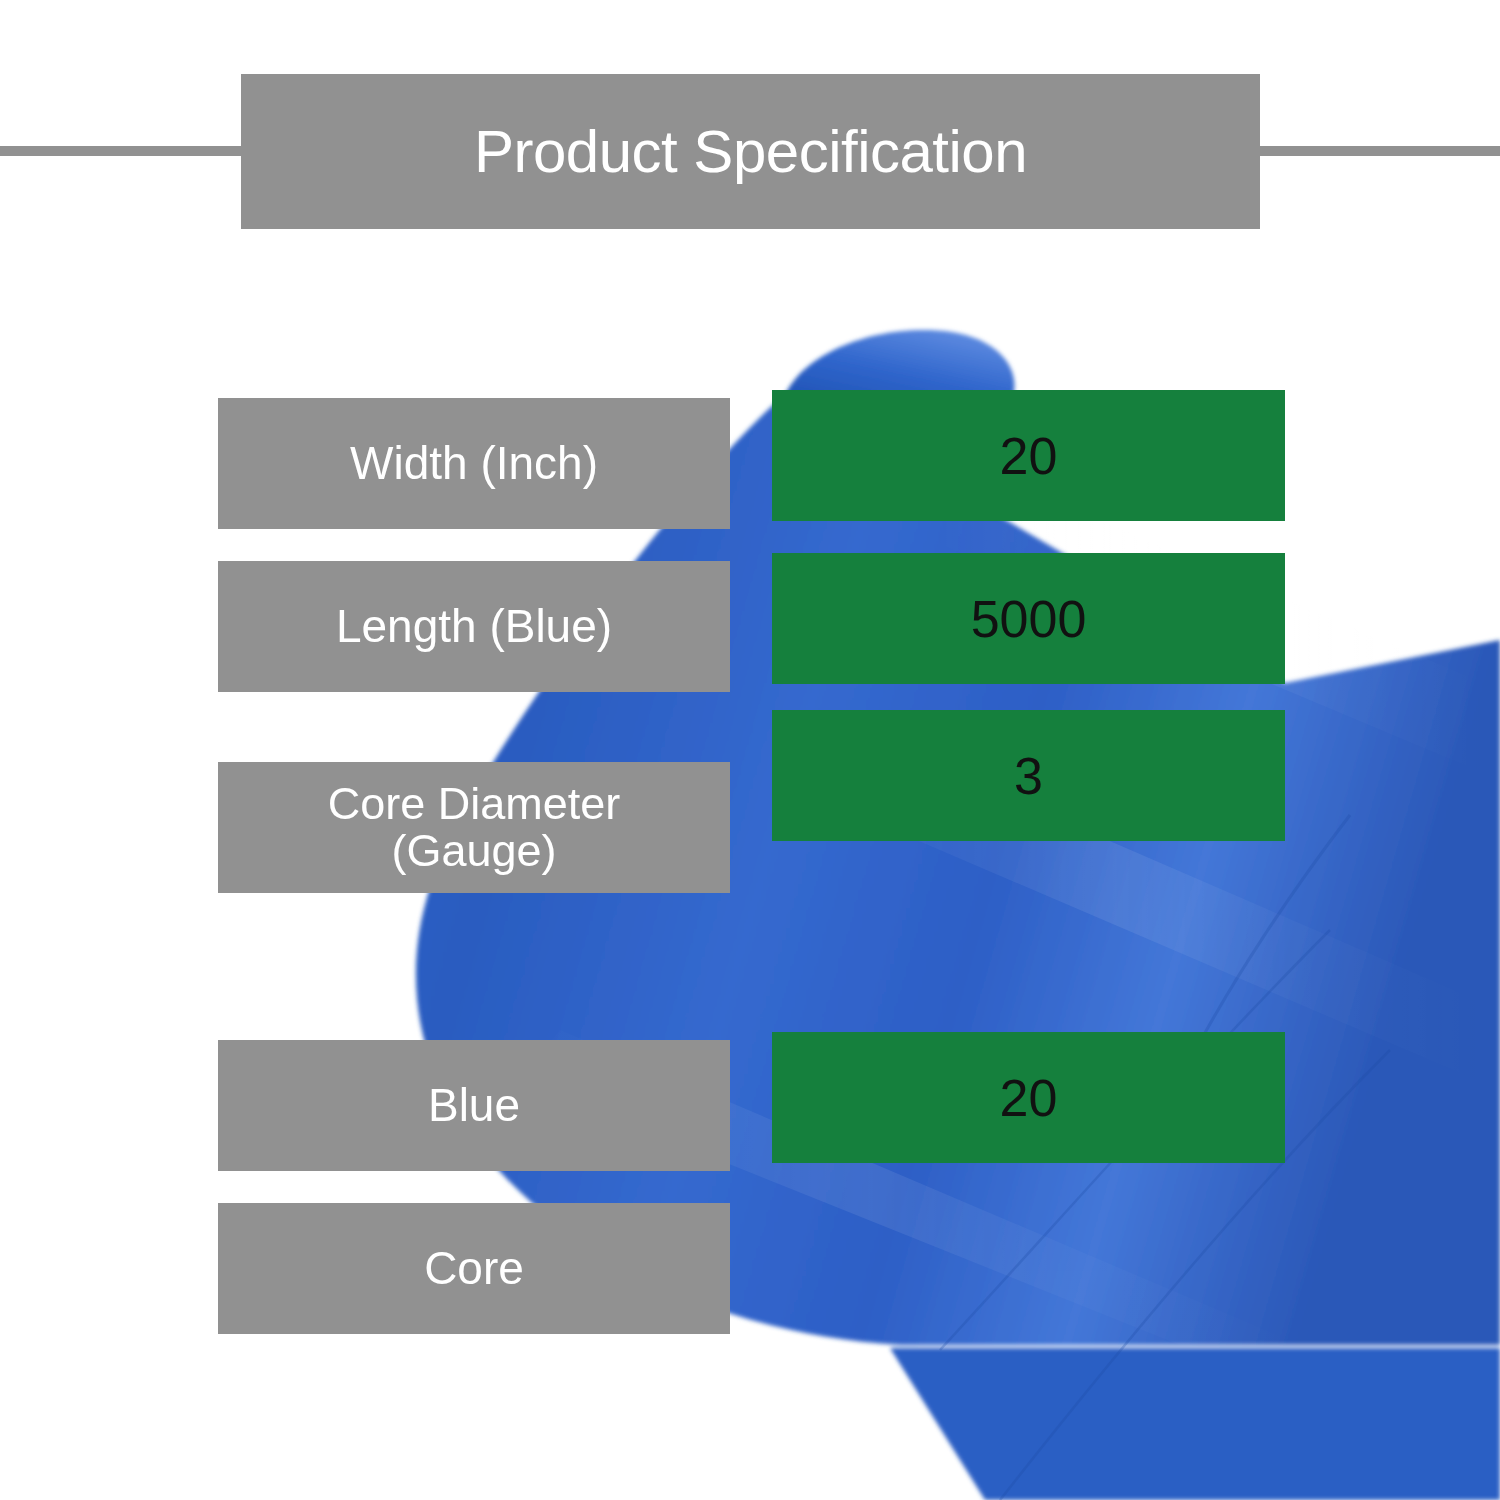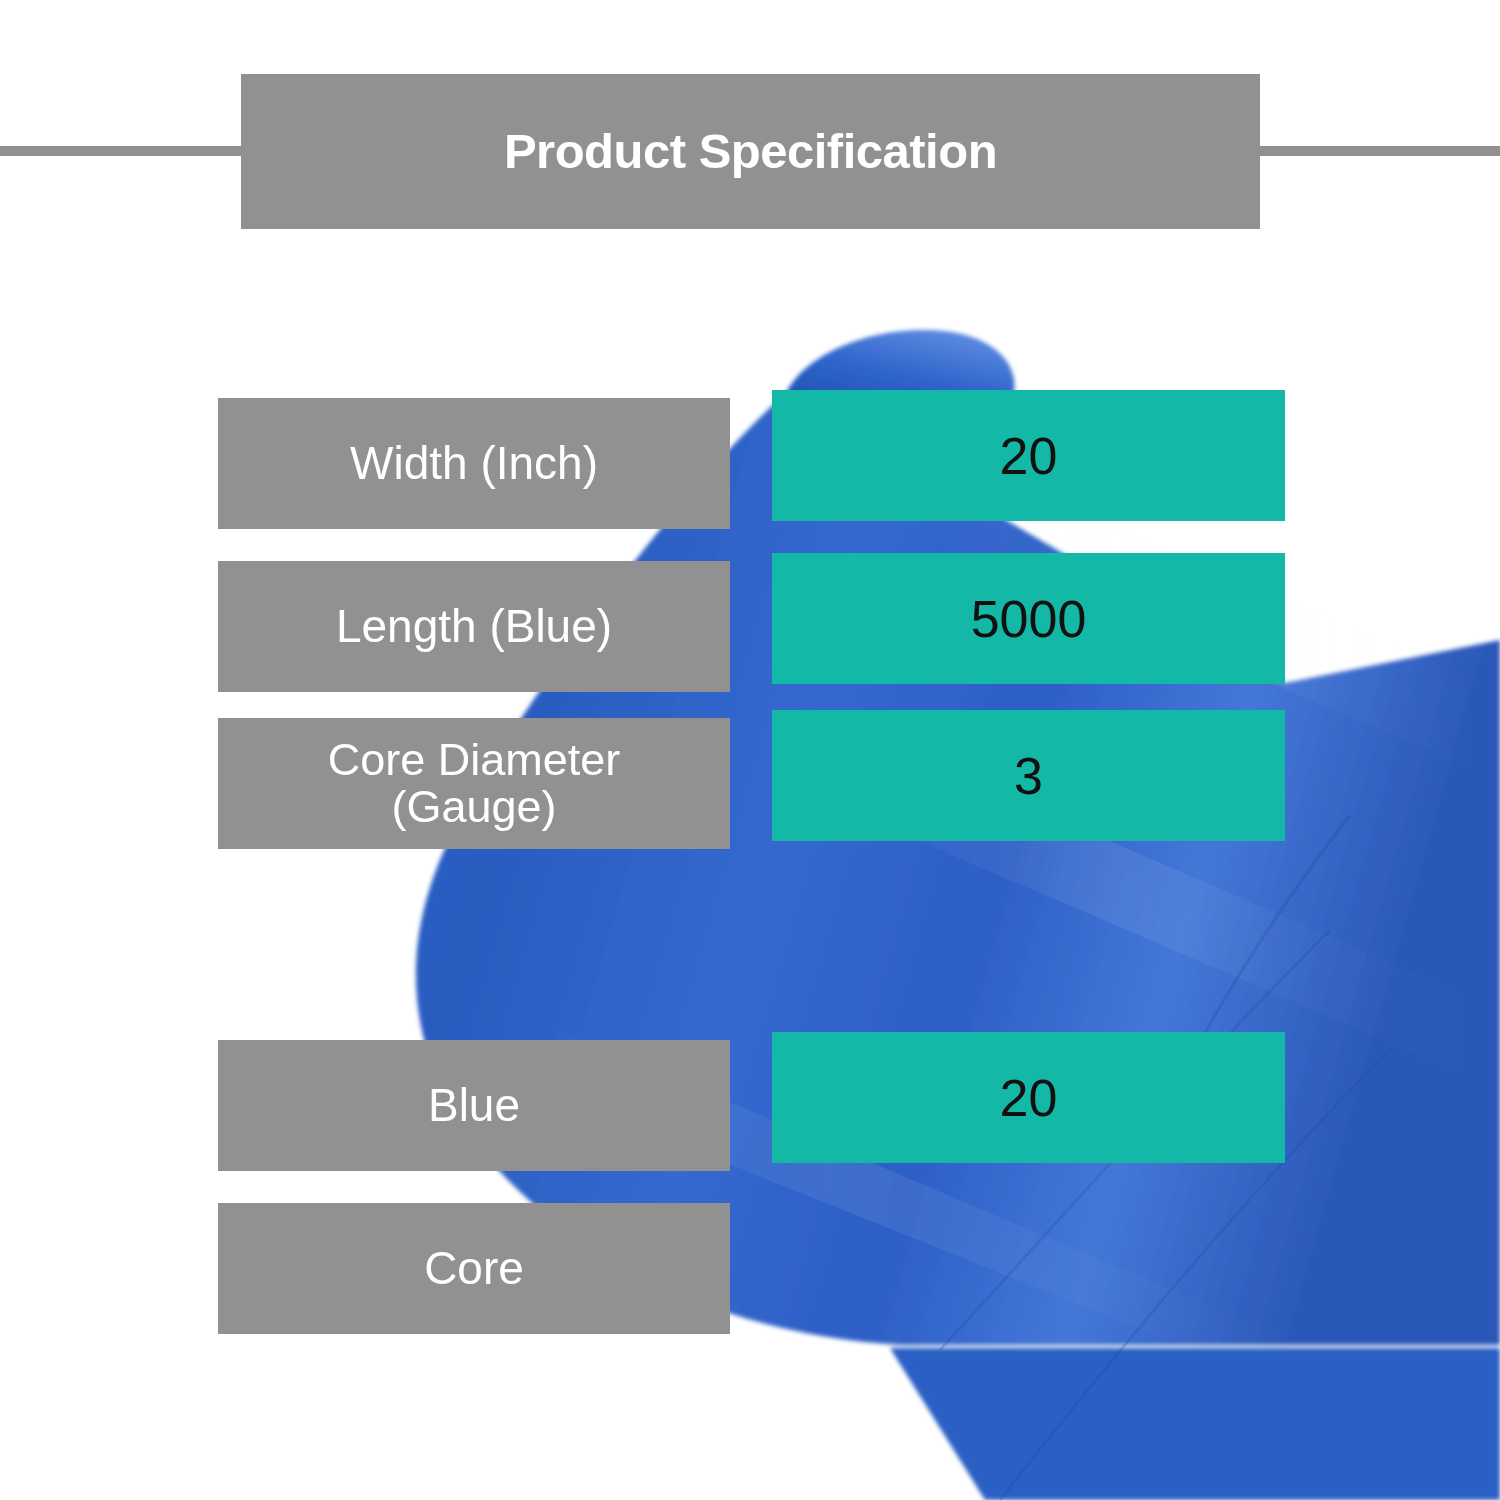--- a/index.html
+++ b/index.html
@@ -15,45 +15,45 @@
   .header-rule{
     position:absolute;left:0;top:146px;width:1500px;height:10px;
     background:#919191;
   }
   .title-banner{
     position:absolute;left:241px;top:74px;width:1019px;height:155px;
     background:#919191;
     display:flex;align-items:center;justify-content:center;
   }
   .title-text{
-    color:#ffffff;font-size:49px;font-weight:700;letter-spacing:-0.5px;
+    color:#ffffff;font-size:60px;font-weight:400;letter-spacing:-0.5px;
     line-height:1;white-space:nowrap;
   }
 
   
   .roll-art{
     position:absolute;left:0;top:0;width:1500px;height:1500px;
     pointer-events:none;
   }
 
   
   .spec-table{position:absolute;left:0;top:0;width:1500px;height:1500px;}
   .spec-row{position:absolute;left:0;width:1500px;height:131px;}
   .label-cell{
     position:absolute;left:218px;top:8px;width:512px;height:131px;
     background:#919191;
     display:flex;align-items:center;justify-content:center;
     text-align:center;
     color:#ffffff;font-size:46px;line-height:1.04;font-weight:400;
     padding:0 6px;box-sizing:border-box;
   }
-  .label-cell.two-line{font-size:45px;}
+  .label-cell.two-line{font-size:45px;margin-top:44px;}
   .value-cell{
     position:absolute;left:772px;top:0;width:513px;height:131px;
-    background:#14b8a6;
+    background:#15803d;
     display:flex;align-items:center;justify-content:center;
     color:#111111;font-size:52px;line-height:1;font-weight:400;
   }
   
   .value-cell.wide{width:513px;}
 </style>
 </head>
 <body>
 
 <div id="canvas">

